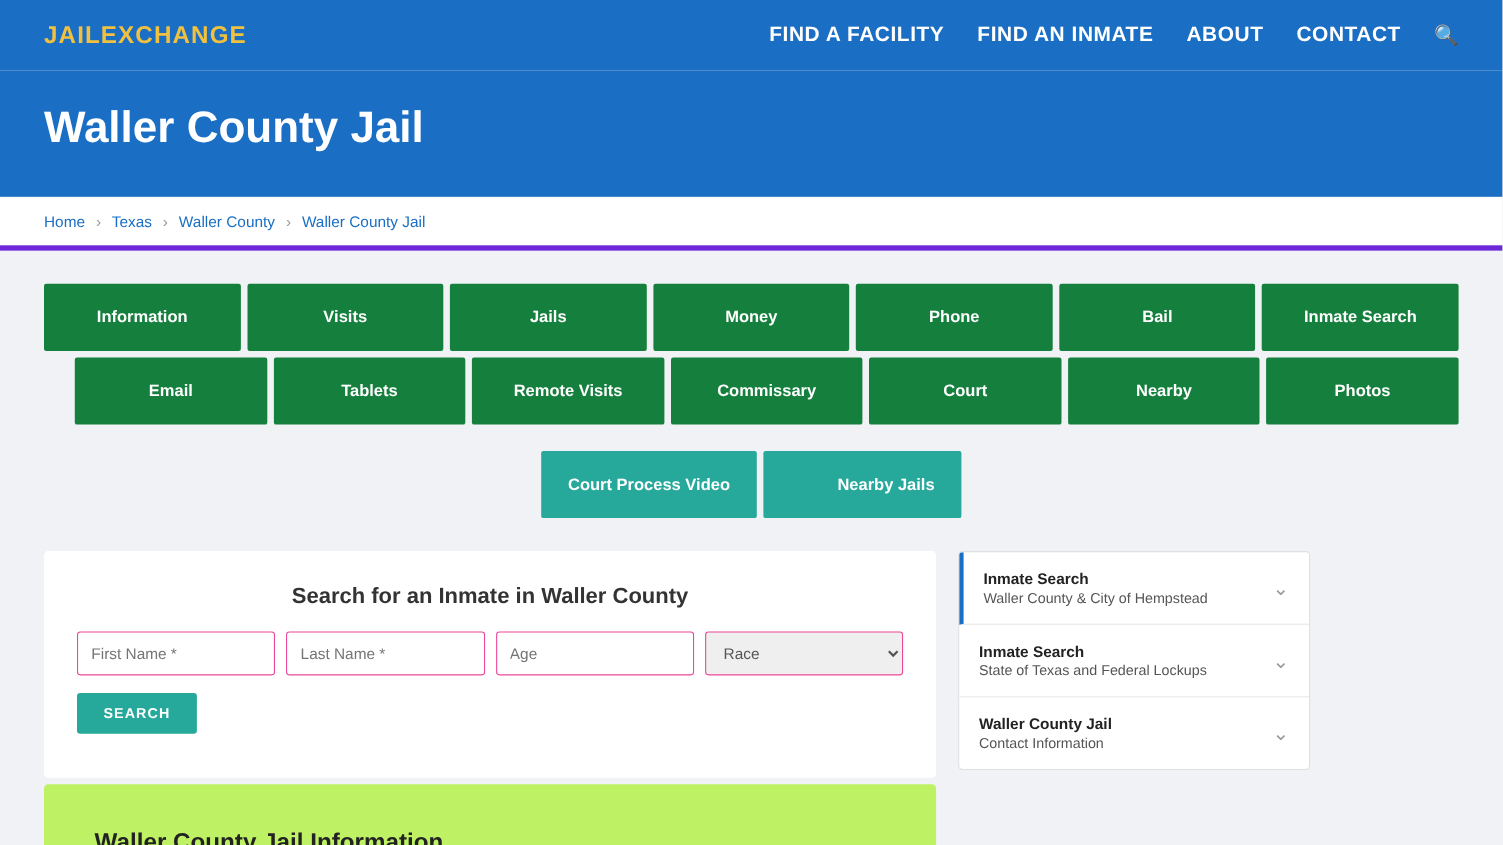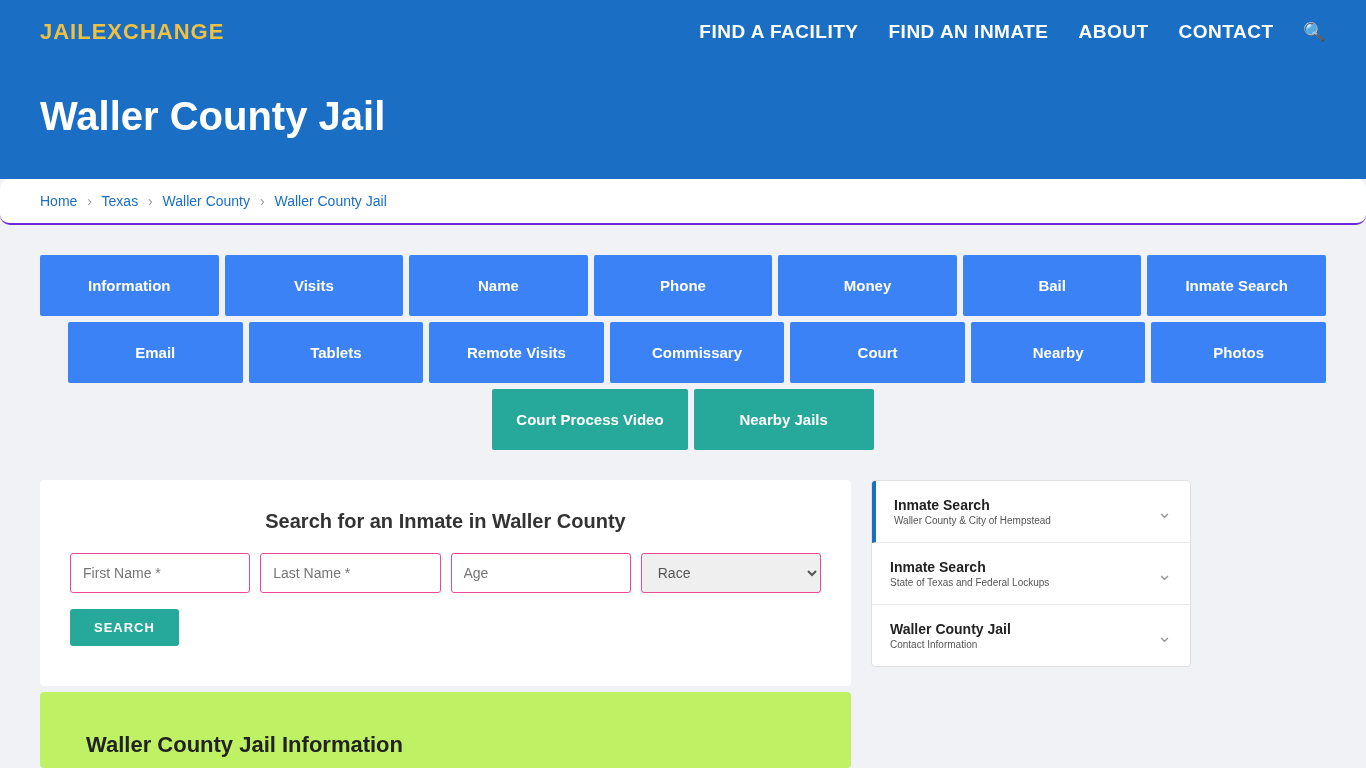--- a/index.html
+++ b/index.html
@@ -49,22 +49,21 @@
       color: #fff;
       font-size: 40px;
       font-weight: 800;
     }
 
     
     .breadcrumb {
       background: #fff;
       padding: 14px 40px;
       font-size: 14px;
-      border-bottom: 2px solid #6d28d9;
-      border-radius: 10px;
+      border-bottom: 5px solid #6d28d9;
     }
     .breadcrumb a {
       color: #1a6fc4;
       text-decoration: none;
     }
     .breadcrumb .sep {
       color: #999;
       margin: 0 6px;
     }
     .breadcrumb .current { color: #1a6fc4; }
@@ -79,50 +78,50 @@
     .btn-grid {
       display: grid;
       grid-template-columns: repeat(7, 1fr);
       gap: 6px;
       margin-bottom: 6px;
     }
     .btn-grid-row2 {
       display: grid;
       grid-template-columns: repeat(7, 1fr);
       gap: 6px;
-      margin-bottom: 6px;
+      margin-bottom: 24px;
       padding-left: 28px;
     }
     .btn-grid-row3 {
       display: flex;
       justify-content: center;
       gap: 6px;
       margin-bottom: 30px;
     }
     .tile-btn {
-      background: #3b82f6;
+      background: #15803d;
       color: #fff;
       border: none;
       padding: 22px 10px;
       font-size: 15px;
       font-weight: 600;
       cursor: pointer;
       border-radius: 2px;
       text-align: center;
     }
     .tile-btn-wide {
       background: #26a99a;
       color: #fff;
       border: none;
       padding: 22px 24px;
       font-size: 15px;
       font-weight: 600;
       cursor: pointer;
       border-radius: 2px;
-      text-align: center;
+      text-align: right;
       min-width: 180px;
     }
 
     
     .main-layout {
       display: flex;
       gap: 20px;
       align-items: flex-start;
     }
 
@@ -196,21 +195,21 @@
       cursor: pointer;
     }
     .sidebar-item:last-child { border-bottom: none; }
     .sidebar-item-left {}
     .sidebar-item-title {
       font-size: 14px;
       font-weight: 700;
       color: #222;
     }
     .sidebar-item-subtitle {
-      font-size: 10px;
+      font-size: 13px;
       color: #555;
       margin-top: 2px;
     }
     .sidebar-item-accent {
       border-left: 4px solid #1a6fc4;
     }
     .chevron-icon {
       color: #999;
       font-size: 18px;
     }
@@ -243,23 +242,23 @@
   <a>Waller County</a>
   <span class="sep">›</span>
   <a class="current">Waller County Jail</a>
 </div>
 
 <div class="content-area">
 
   <div class="btn-grid">
     <button class="tile-btn">Information</button>
     <button class="tile-btn">Visits</button>
-    <button class="tile-btn">Name</button>
+    <button class="tile-btn">Jails</button>
+    <button class="tile-btn">Money</button>
     <button class="tile-btn">Phone</button>
-    <button class="tile-btn">Money</button>
     <button class="tile-btn">Bail</button>
     <button class="tile-btn">Inmate Search</button>
   </div>
 
   <div class="btn-grid-row2">
     <button class="tile-btn">Email</button>
     <button class="tile-btn">Tablets</button>
     <button class="tile-btn">Remote Visits</button>
     <button class="tile-btn">Commissary</button>
     <button class="tile-btn">Court</button>

